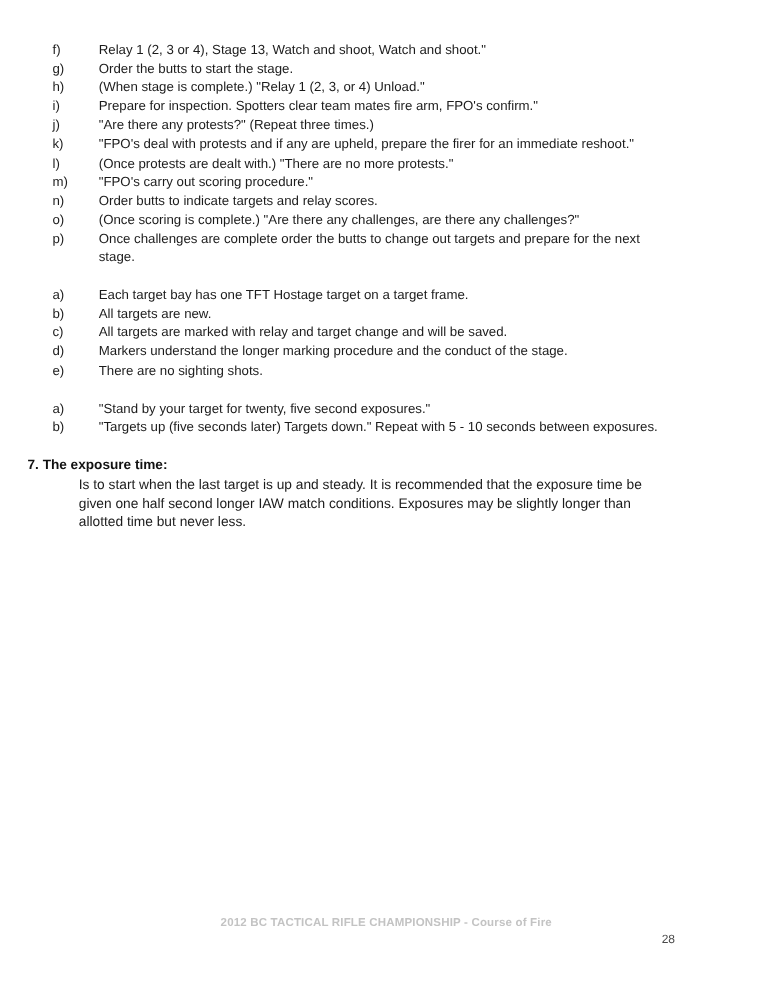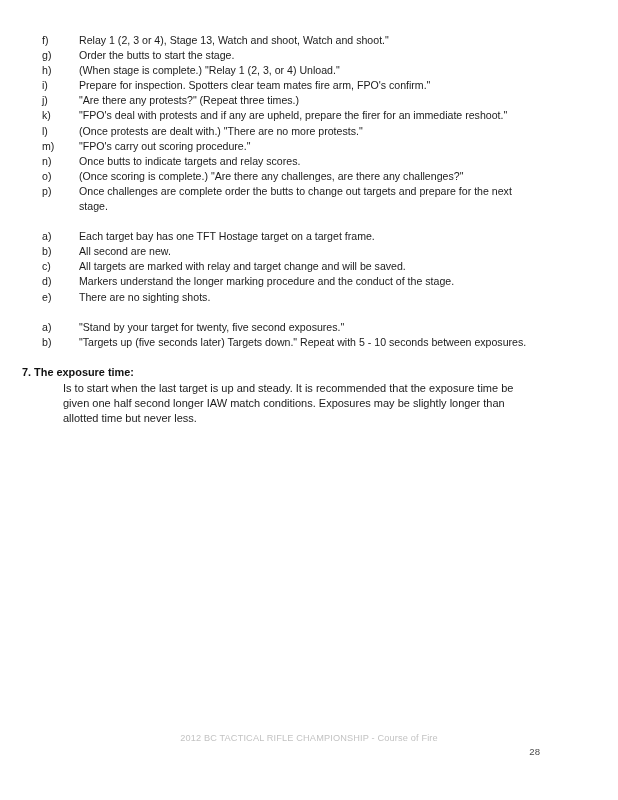--- a/index.html
+++ b/index.html
@@ -80,20 +80,21 @@
   .footer {
     position: absolute;
     left: 0;
     top: 733px;
     width: 618px;
     text-align: center;
     font-size: 9.2px;
     letter-spacing: 0.15px;
     color: #c3c3c3;
     white-space: nowrap;
+    font-weight: bold;
   }
   .page-number {
     position: absolute;
     top: 746px;
     left: 0;
     width: 540px;
     text-align: right;
     font-size: 9.6px;
     color: #4a4a4a;
   }
@@ -133,42 +134,42 @@
         <li class="lettered-item">
           <span class="item-marker">l)</span>
           <span class="item-text">(Once protests are dealt with.) "There are no more protests."</span>
         </li>
         <li class="lettered-item">
           <span class="item-marker">m)</span>
           <span class="item-text">"FPO's carry out scoring procedure."</span>
         </li>
         <li class="lettered-item">
           <span class="item-marker">n)</span>
-          <span class="item-text">Once butts to indicate targets and relay scores.</span>
+          <span class="item-text">Order butts to indicate targets and relay scores.</span>
         </li>
         <li class="lettered-item">
           <span class="item-marker">o)</span>
           <span class="item-text">(Once scoring is complete.) "Are there any challenges, are there any challenges?"</span>
         </li>
         <li class="lettered-item">
           <span class="item-marker">p)</span>
           <span class="item-text">Once challenges are complete order the butts to change out targets and prepare for the next stage.</span>
         </li>
       </ul>
 
     <div id="sections-container">
         <div class="section">
           <ul class="lettered-list">
             <li class="lettered-item">
               <span class="item-marker">a)</span>
               <span class="item-text">Each target bay has one TFT Hostage target on a target frame.</span>
             </li>
             <li class="lettered-item">
               <span class="item-marker">b)</span>
-              <span class="item-text">All second are new.</span>
+              <span class="item-text">All targets are new.</span>
             </li>
             <li class="lettered-item">
               <span class="item-marker">c)</span>
               <span class="item-text">All targets are marked with relay and target change and will be saved.</span>
             </li>
             <li class="lettered-item">
               <span class="item-marker">d)</span>
               <span class="item-text">Markers understand the longer marking procedure and the conduct of the stage.</span>
             </li>
             <li class="lettered-item">

